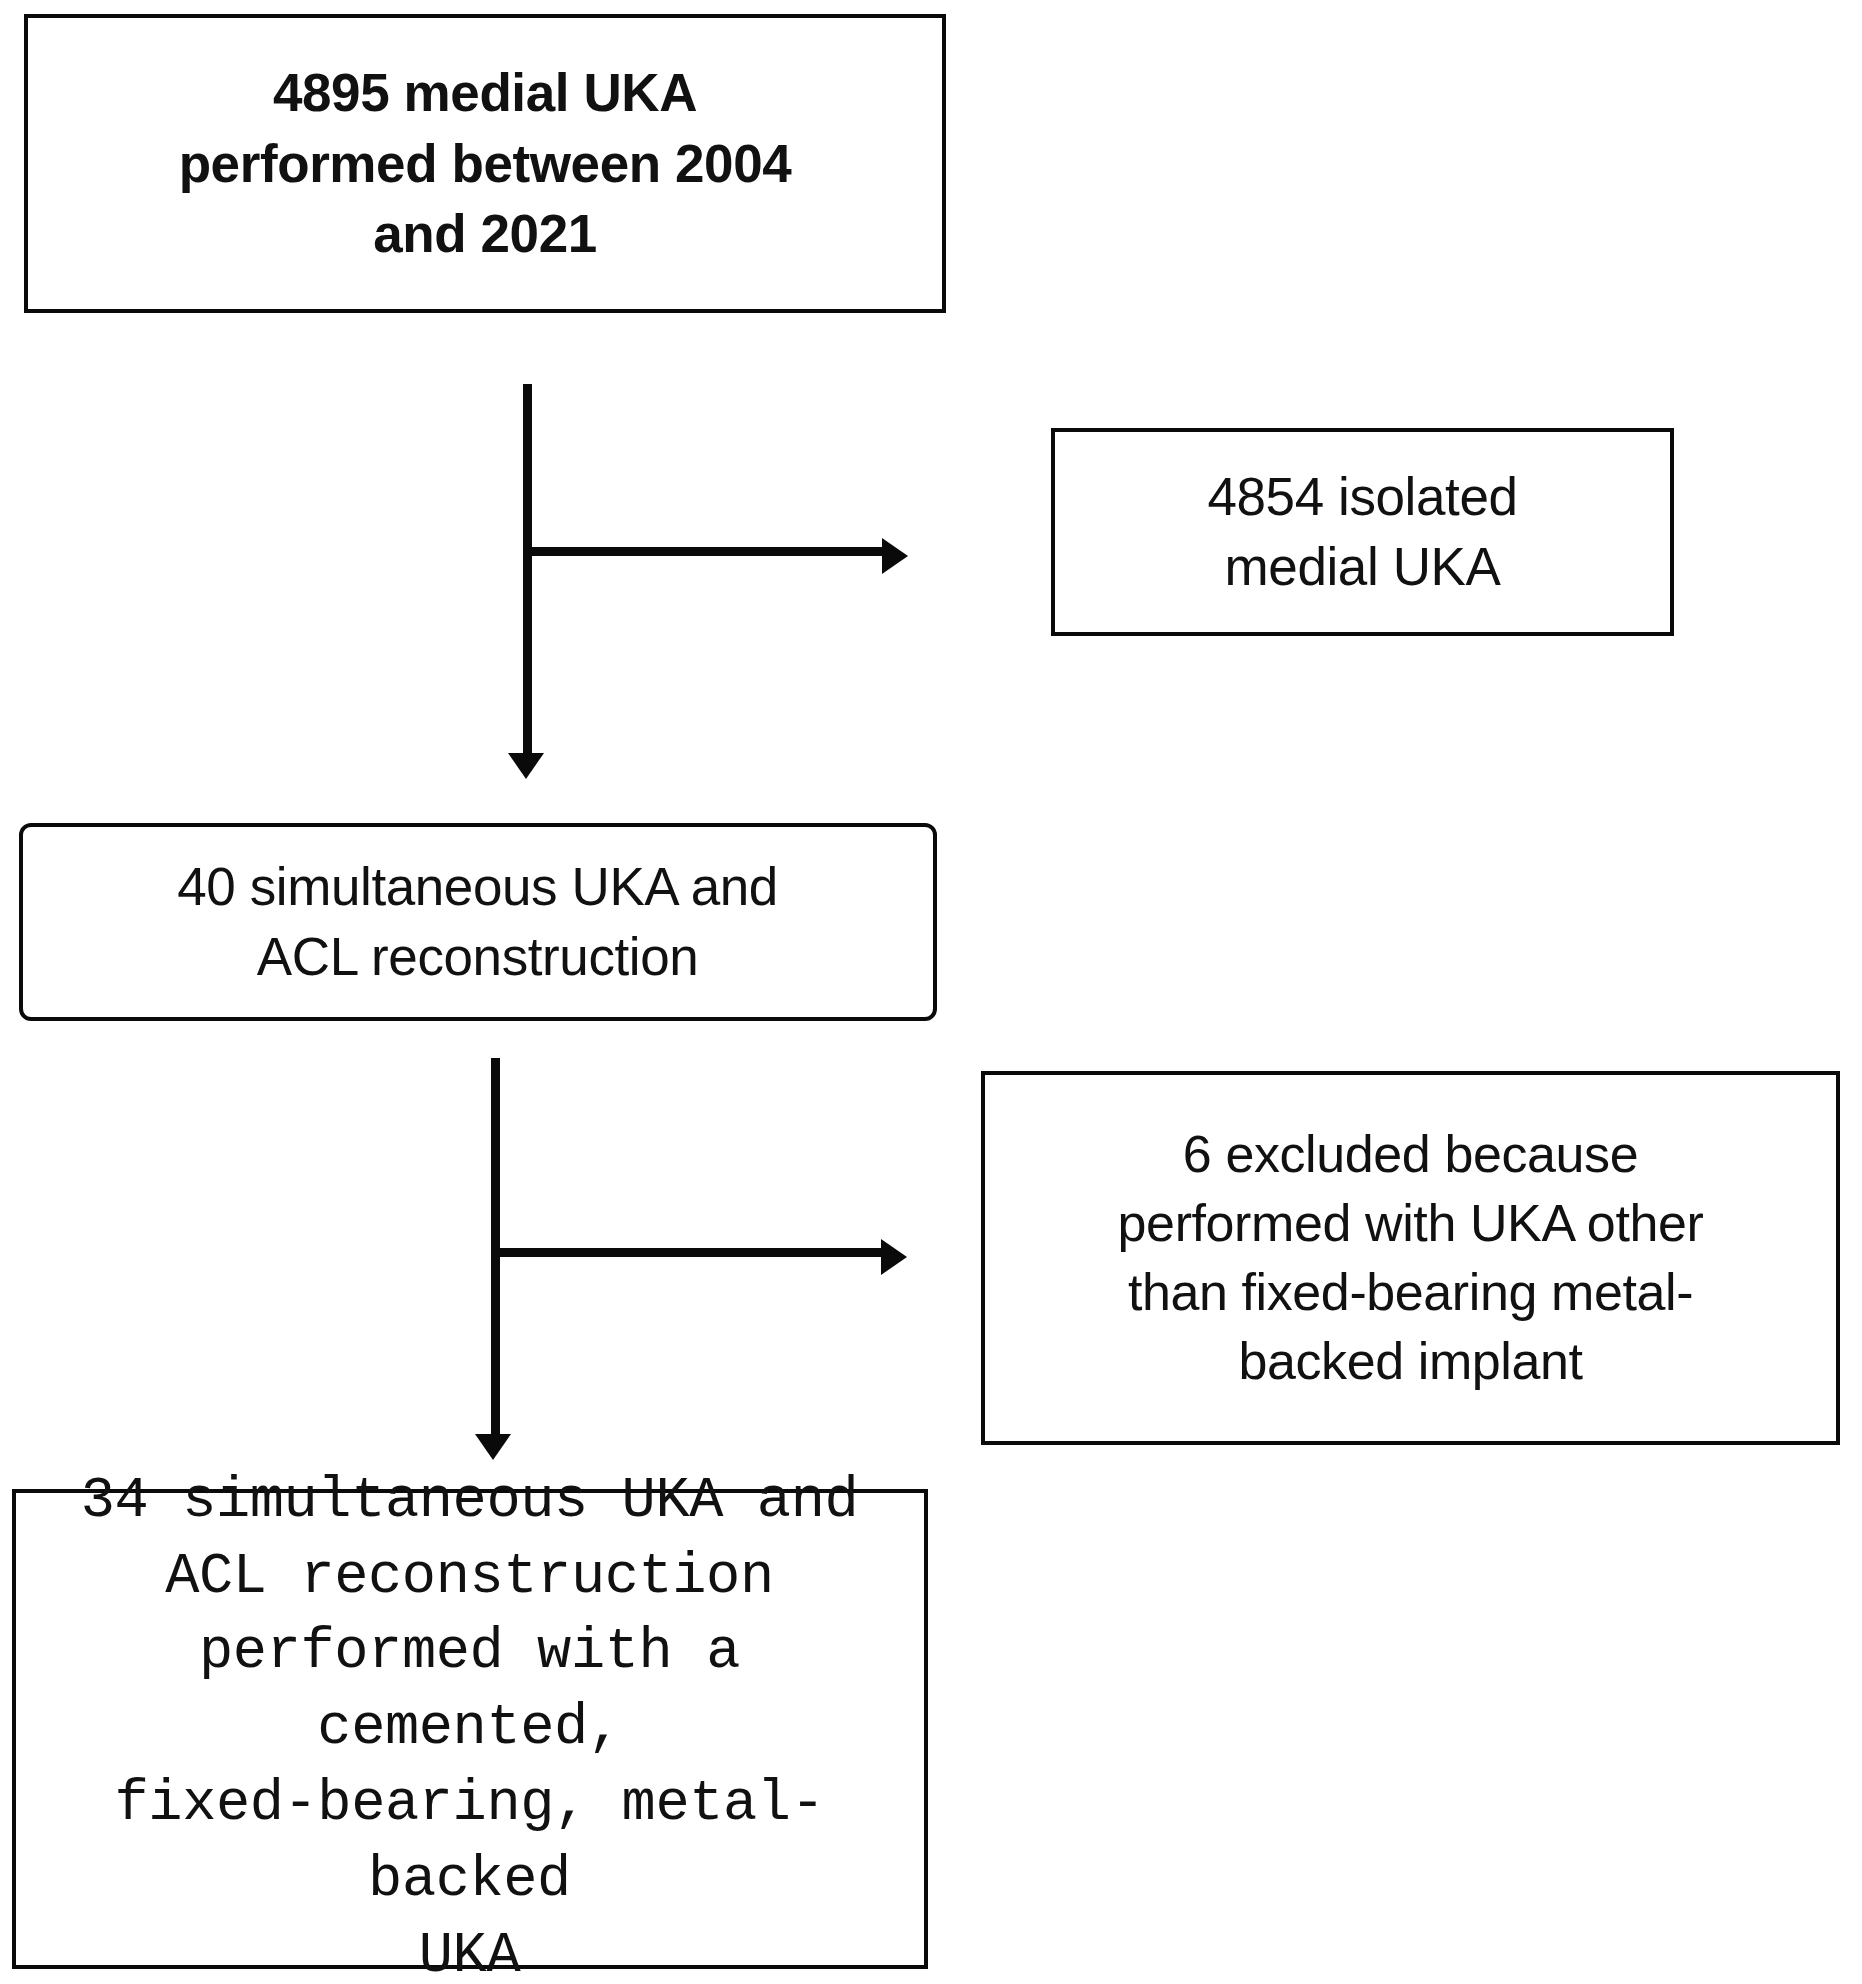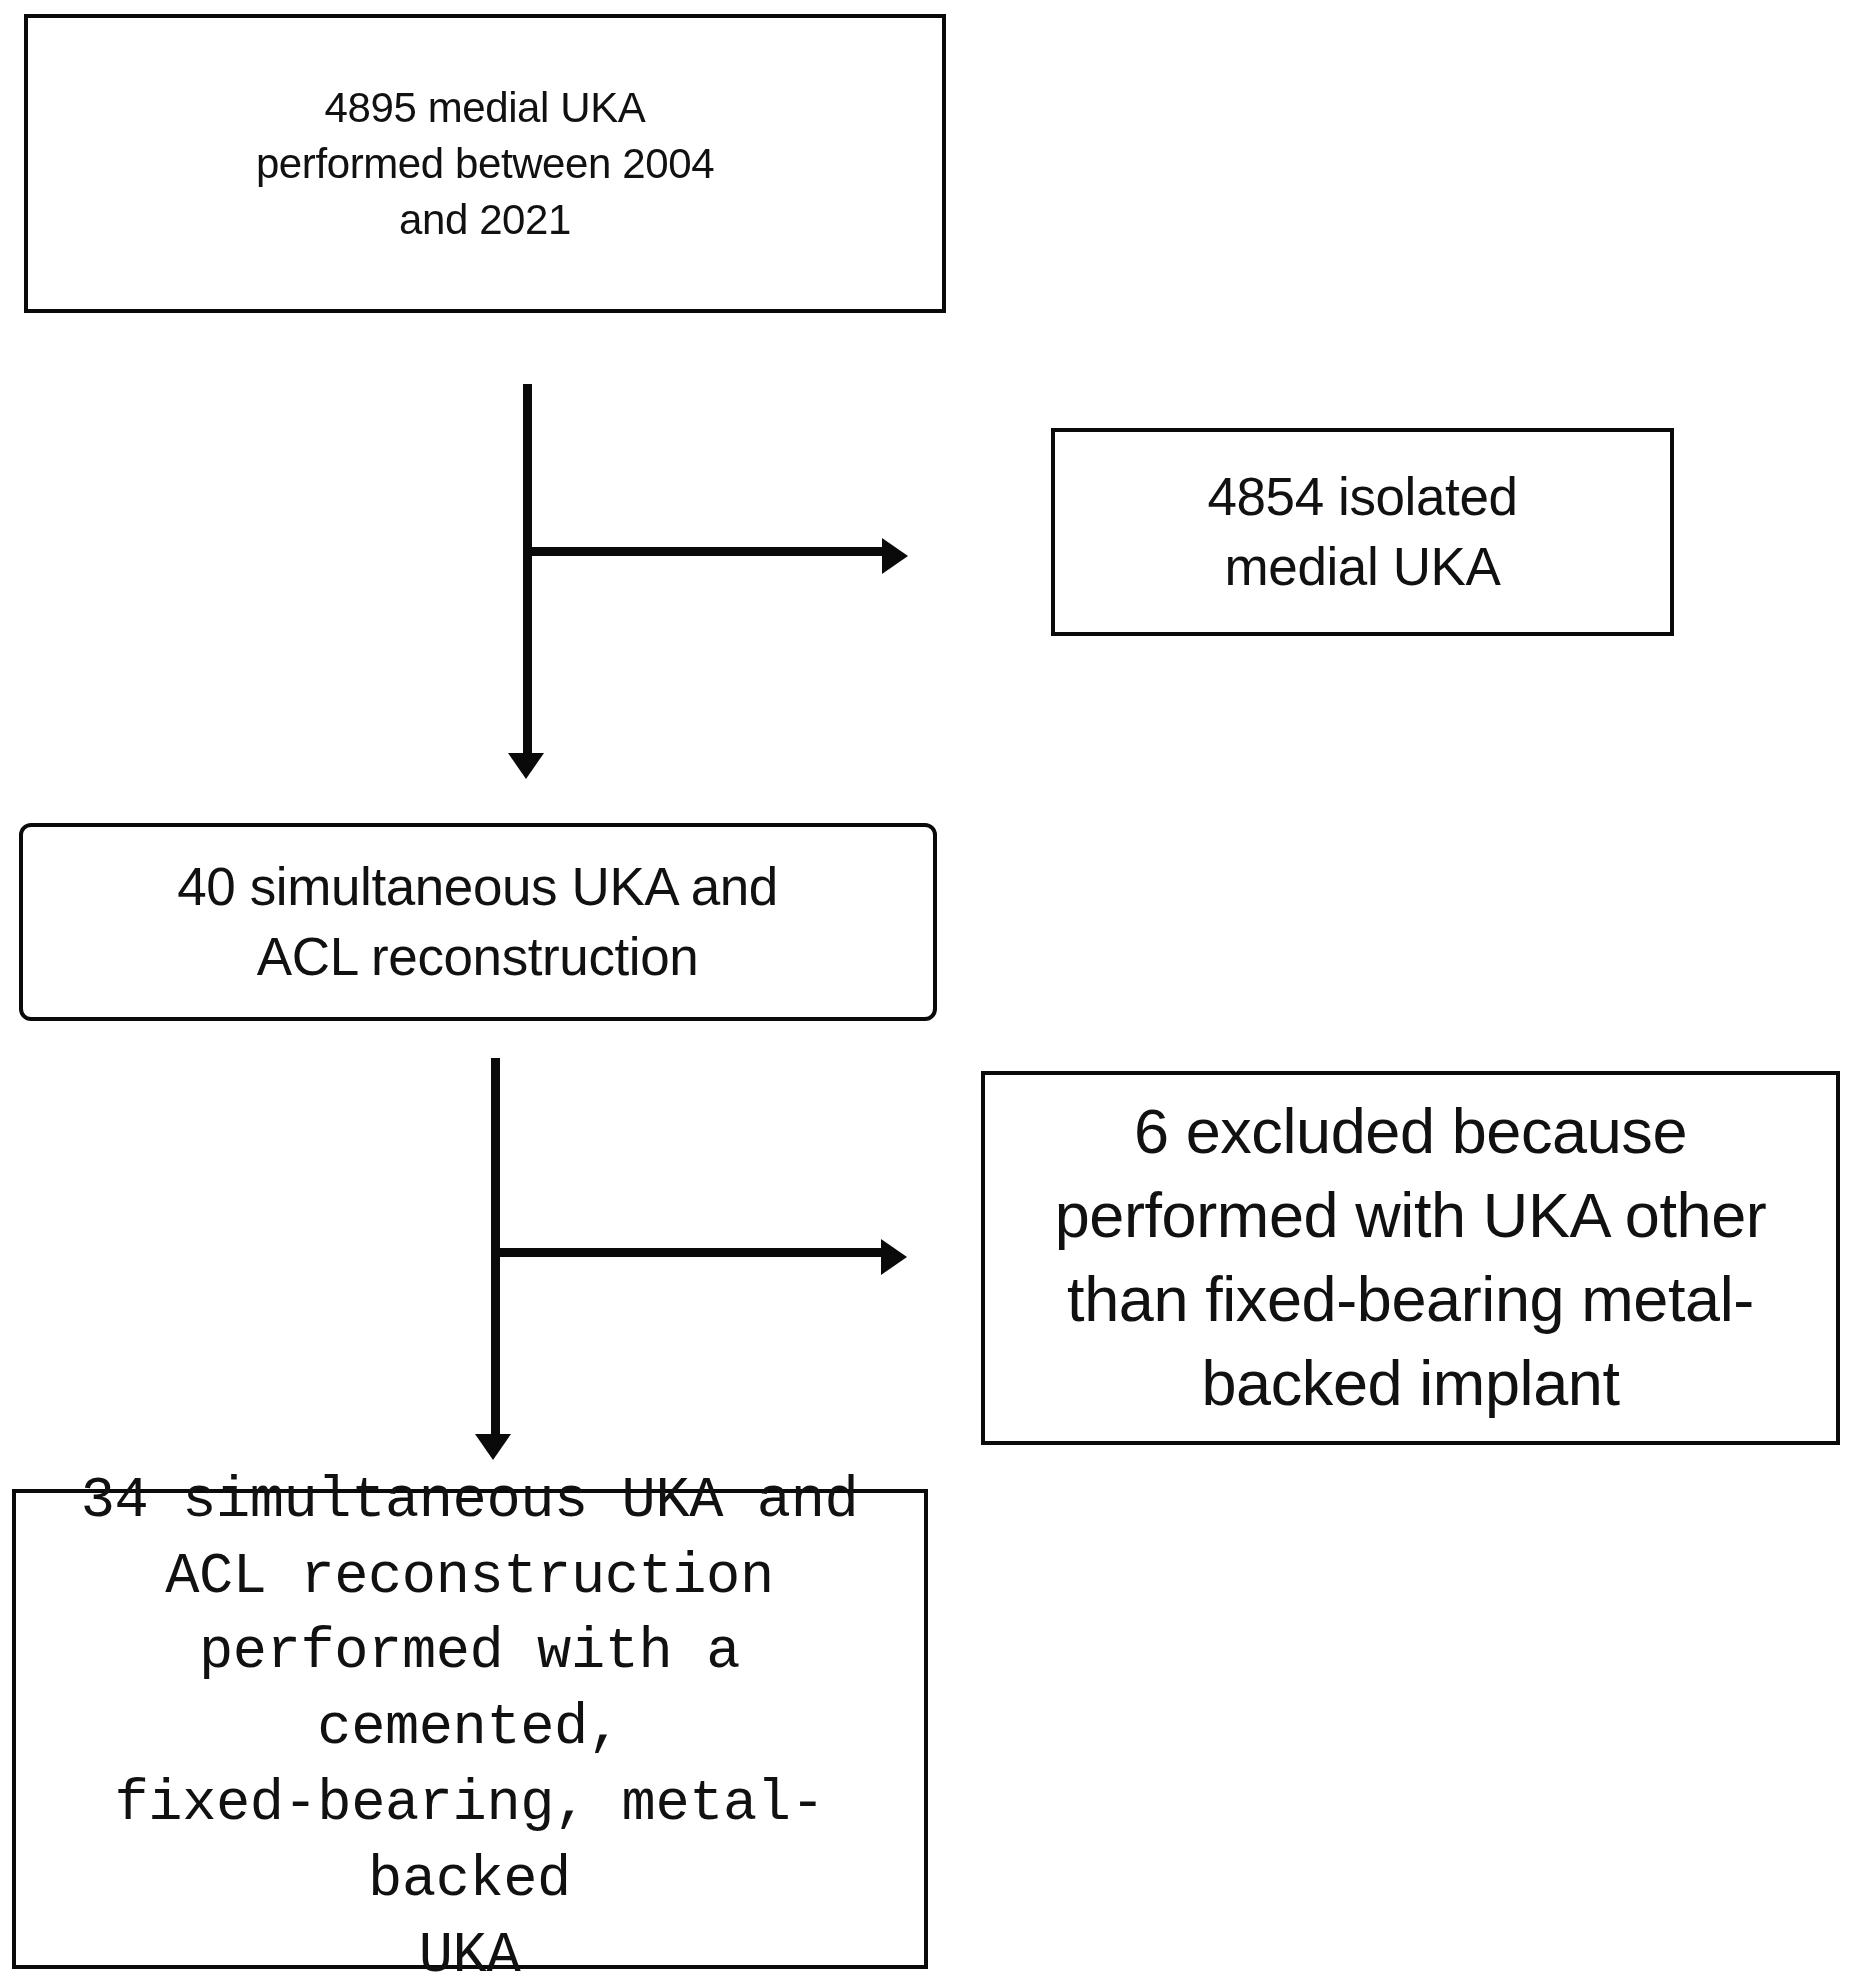--- a/index.html
+++ b/index.html
@@ -39,24 +39,24 @@
     padding: 0 20px;
     box-sizing: border-box;
   }
 
   #box-cohort        { left: 24px;   top: 14.3px;   width: 922px; height: 299px; }
   #box-isolated      { left: 1051px; top: 428px;  width: 623px;  height: 208px; }
   #box-simultaneous  { left: 18.6px;   top: 823px; width: 918px; height: 198px; border-radius: 12px; }
   #box-excluded      { left: 981px; top: 1071px; width: 859px; height: 374px; }
   #box-final         { left: 11.5px;   top: 1489px; width: 916px; height: 480px; }
 
-  #box-cohort        .box-text { font-size: 42px; }
+  #box-cohort        .box-text { font-size: 53px; font-weight: bold; }
   #box-isolated      .box-text { font-size: 53px; }
   #box-simultaneous  .box-text { font-size: 53px; }
-  #box-excluded      .box-text { font-size: 63px; }
+  #box-excluded      .box-text { font-size: 52px; }
   #box-final         .box-text { font-size: 57px; font-family: Liberation Mono, monospace; }
 
   
   .conn-vline {
     position: absolute;
     width: 9.3px;
     background: #0a0a0a;
   }
   .conn-hline {
     position: absolute;

